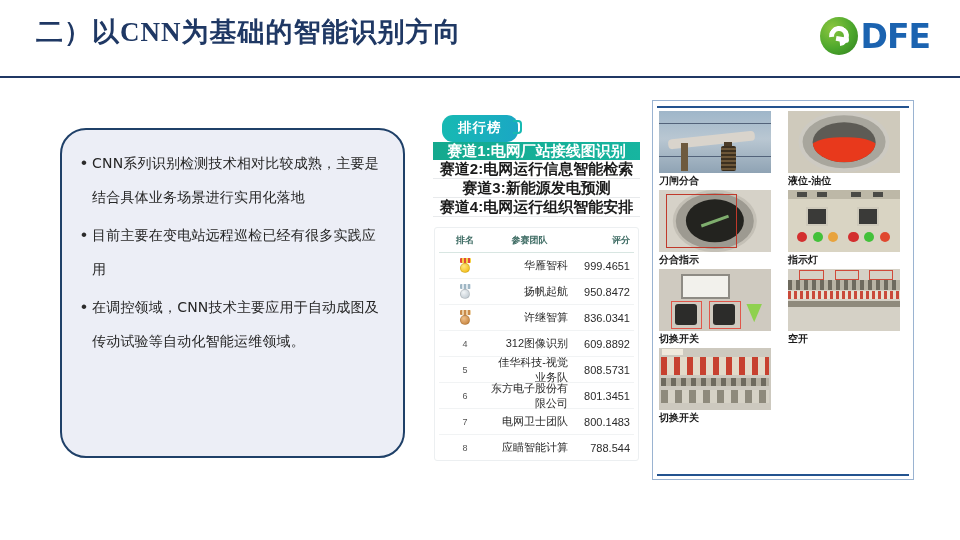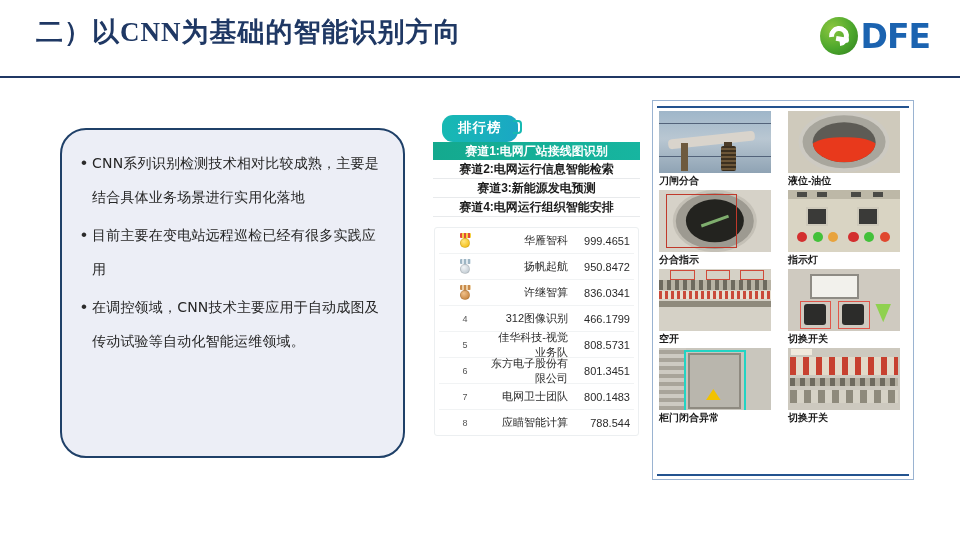--- a/index.html
+++ b/index.html
@@ -71,21 +71,21 @@
   #rank-badge::after{
     content:"";position:absolute;right:-4px;top:5px;width:7px;height:10px;
     border-right:2px solid #17b9b2;border-top:2px solid #17b9b2;border-bottom:2px solid #17b9b2;
     border-radius:0 4px 4px 0;
   }
   #rank-subtitle{
     margin:9px 0 7px 8px;font-size:9.5px;color:#333333;font-weight:700;
   }
   .track-list{margin:0 5px;}
   .track-row{
-    height:18px;line-height:18px;text-align:center;font-size:12px;
+    height:18px;line-height:18px;text-align:center;font-size:15px;
     background:#ffffff;color:#1b1b1b;font-weight:700;
     border-bottom:1px solid #e8eaec;
   }
   .track-row.active{
     background:linear-gradient(90deg,#14a98e 0%,#17b5a0 100%);
     color:#ffffff;border-bottom:none;
   }
   #rank-table{
     margin:10px 6px 0 6px;border:1px solid #eceff1;border-radius:3px;
     background:#ffffff;box-sizing:border-box;padding:0 4px;
@@ -221,20 +221,25 @@
   <div id="rank-badge">排行榜</div>
 
   <div class="track-list">
     <div class="track-row active">赛道1:电网厂站接线图识别</div>
     <div class="track-row">赛道2:电网运行信息智能检索</div>
     <div class="track-row">赛道3:新能源发电预测</div>
     <div class="track-row">赛道4:电网运行组织智能安排</div>
   </div>
 
   <div id="rank-table">
+    <div class="rank-head">
+      <span class="c-rank">排名</span>
+      <span class="c-team">参赛团队</span>
+      <span class="c-score">评分</span>
+    </div>
 
     <div class="rank-row">
       <span class="c-rank">
         <i class="medal gold">
             <i class="ribbon"></i>
             <i class="disc"></i>
           </i>
       </span>
       <span class="c-team">华雁智科</span>
       <span class="c-score">999.4651</span>
@@ -258,21 +263,21 @@
             <i class="disc"></i>
           </i>
       </span>
       <span class="c-team">许继智算</span>
       <span class="c-score">836.0341</span>
     </div>
 
     <div class="rank-row">
       <span class="c-rank">4</span>
       <span class="c-team">312图像识别</span>
-      <span class="c-score">466.1799</span>
+      <span class="c-score">609.8892</span>
     </div>
 
     <div class="rank-row">
       <span class="c-rank">5</span>
       <span class="c-team">佳华科技-视觉业务队</span>
       <span class="c-score">808.5731</span>
     </div>
 
     <div class="rank-row">
       <span class="c-rank">6</span>
@@ -343,52 +348,43 @@
         <i class="led" style="left:22%;background:#43c13a"></i>
         <i class="led" style="left:36%;background:#e8a33d"></i>
         <i class="led" style="left:54%;background:#d32f2f"></i>
         <i class="led" style="left:68%;background:#43c13a"></i>
         <i class="led" style="left:82%;background:#e0482f"></i>
       </div>
       <div class="cap">指示灯</div>
     </div>
 
     <div class="photo-cell">
+      <div class="thumb t-sw">
+        <i class="panel"></i>
+          <i class="knob k1"></i>
+          <i class="knob k2"></i>
+        <i class="hl h1"></i>
+          <i class="hl h2"></i>
+          <i class="gnd"></i>
+      </div>
+      <div class="cap">切换开关</div>
+    </div>
+
+    <div class="photo-cell">
       <div class="thumb t-ak">
         <i class="lbl" style="left:10%"></i>
           <i class="lbl" style="left:42%"></i>
           <i class="lbl" style="left:72%"></i>
         <i class="strip s-a"></i>
           <i class="strip s-b"></i>
           <i class="strip s-c"></i>
       </div>
       <div class="cap">空开</div>
     </div>
 
-    <div class="photo-cell">
-      <div class="thumb t-sw">
-        <i class="panel"></i>
-          <i class="knob k1"></i>
-          <i class="knob k2"></i>
-        <i class="hl h1"></i>
-          <i class="hl h2"></i>
-          <i class="gnd"></i>
-      </div>
-      <div class="cap">切换开关</div>
-    </div>
-
-    <div class="photo-cell">
-      <div class="thumb t-door">
-        <i class="wall"></i>
-          <i class="cab"></i>
-          <i class="sel"></i>
-          <i class="warn"></i>
-      </div>
-      <div class="cap">柜门闭合异常</div>
-    </div>
 
     <div class="photo-cell">
       <div class="thumb t-plate">
         <i class="row r1"></i>
           <i class="row r2"></i>
           <i class="row r3"></i>
           <i class="tag"></i>
       </div>
       <div class="cap">切换开关</div>
     </div>

